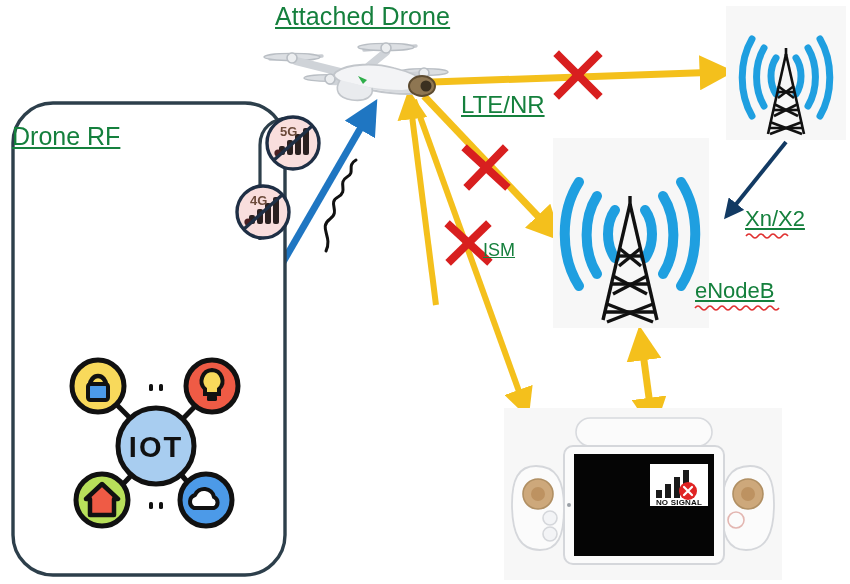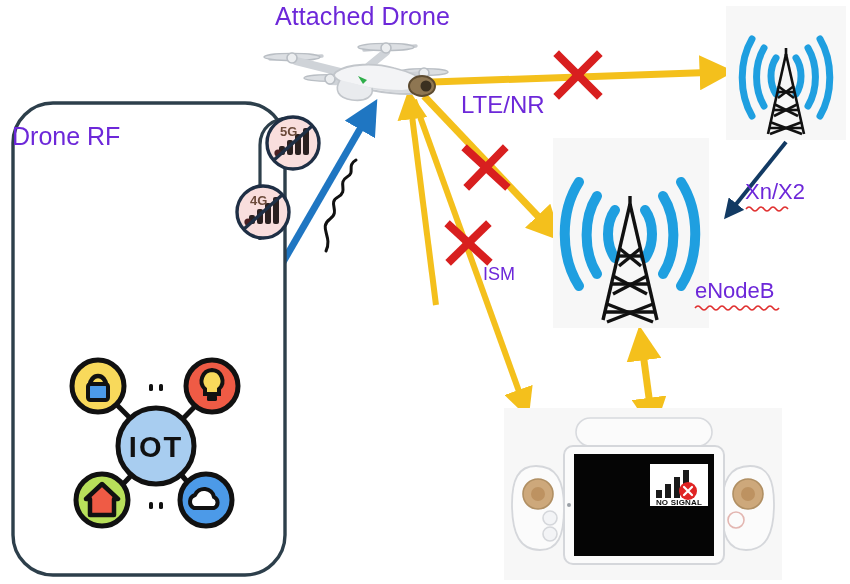--- a/index.html
+++ b/index.html
@@ -1,21 +1,21 @@
 <!DOCTYPE html>
 <html><head>
 <meta charset="utf-8">
 <style>
   html,body{margin:0;padding:0;background:#ffffff;}
   body{width:850px;height:584px;overflow:hidden;
        font-family:"Liberation Sans","DejaVu Sans",sans-serif;}
   #stage{position:relative;width:850px;height:584px;background:#fff;}
   #stage > *{position:absolute;}
   svg{overflow:visible;}
-  .lbl{color:#6d28d9;white-space:nowrap;line-height:1.12;}
+  .lbl{color:#15803d;white-space:nowrap;line-height:1.12;text-decoration:underline;}
   .title-drone{font-size:25px;letter-spacing:.1px;}
   .box-title{font-size:25px;text-align:left;line-height:1.28;}
   .sm{font-size:18px;}
   .md{font-size:24px;}
   .lg{font-size:22px;}
   .nosig-txt{font-family:"Liberation Sans",sans-serif;font-weight:bold;
              font-size:8px;letter-spacing:.2px;color:#111;}
 </style>
 </head>
 <body>
@@ -297,23 +297,23 @@
       </g>
       <g>
         <line x1="450" y1="226" x2="487" y2="260"></line>
         <line x1="486" y1="226" x2="451" y2="260"></line>
       </g>
     </g>
   </svg>
 
   <div class="lbl md" style="left:461px;top:92px;">LTE/NR</div>
 
-  <div class="lbl sm" style="left:483px;top:264px;">ISM</div>
-
-  <div style="left:745px;top:180px;">
+  <div class="lbl sm" style="left:483px;top:240px;">ISM</div>
+
+  <div style="left:745px;top:207px;">
     <span class="lbl lg">Xn/X2</span>
     <svg style="position:absolute;left:1px;top:25px;width:42px;height:6px;">
       <path d="M0,4 q3,-4 6,0 t6,0 t6,0 t6,0 t6,0 t6,0 t6,0" fill="none" stroke="#e03030" stroke-width="1.6"></path>
     </svg>
   </div>
 
   <div style="left:695px;top:270px;">
     <div style="position:relative;margin-top:9px;text-align:right;">
       <span class="lbl lg">eNodeB</span>
       <svg style="position:absolute;left:0;top:25px;width:92px;height:6px;">

